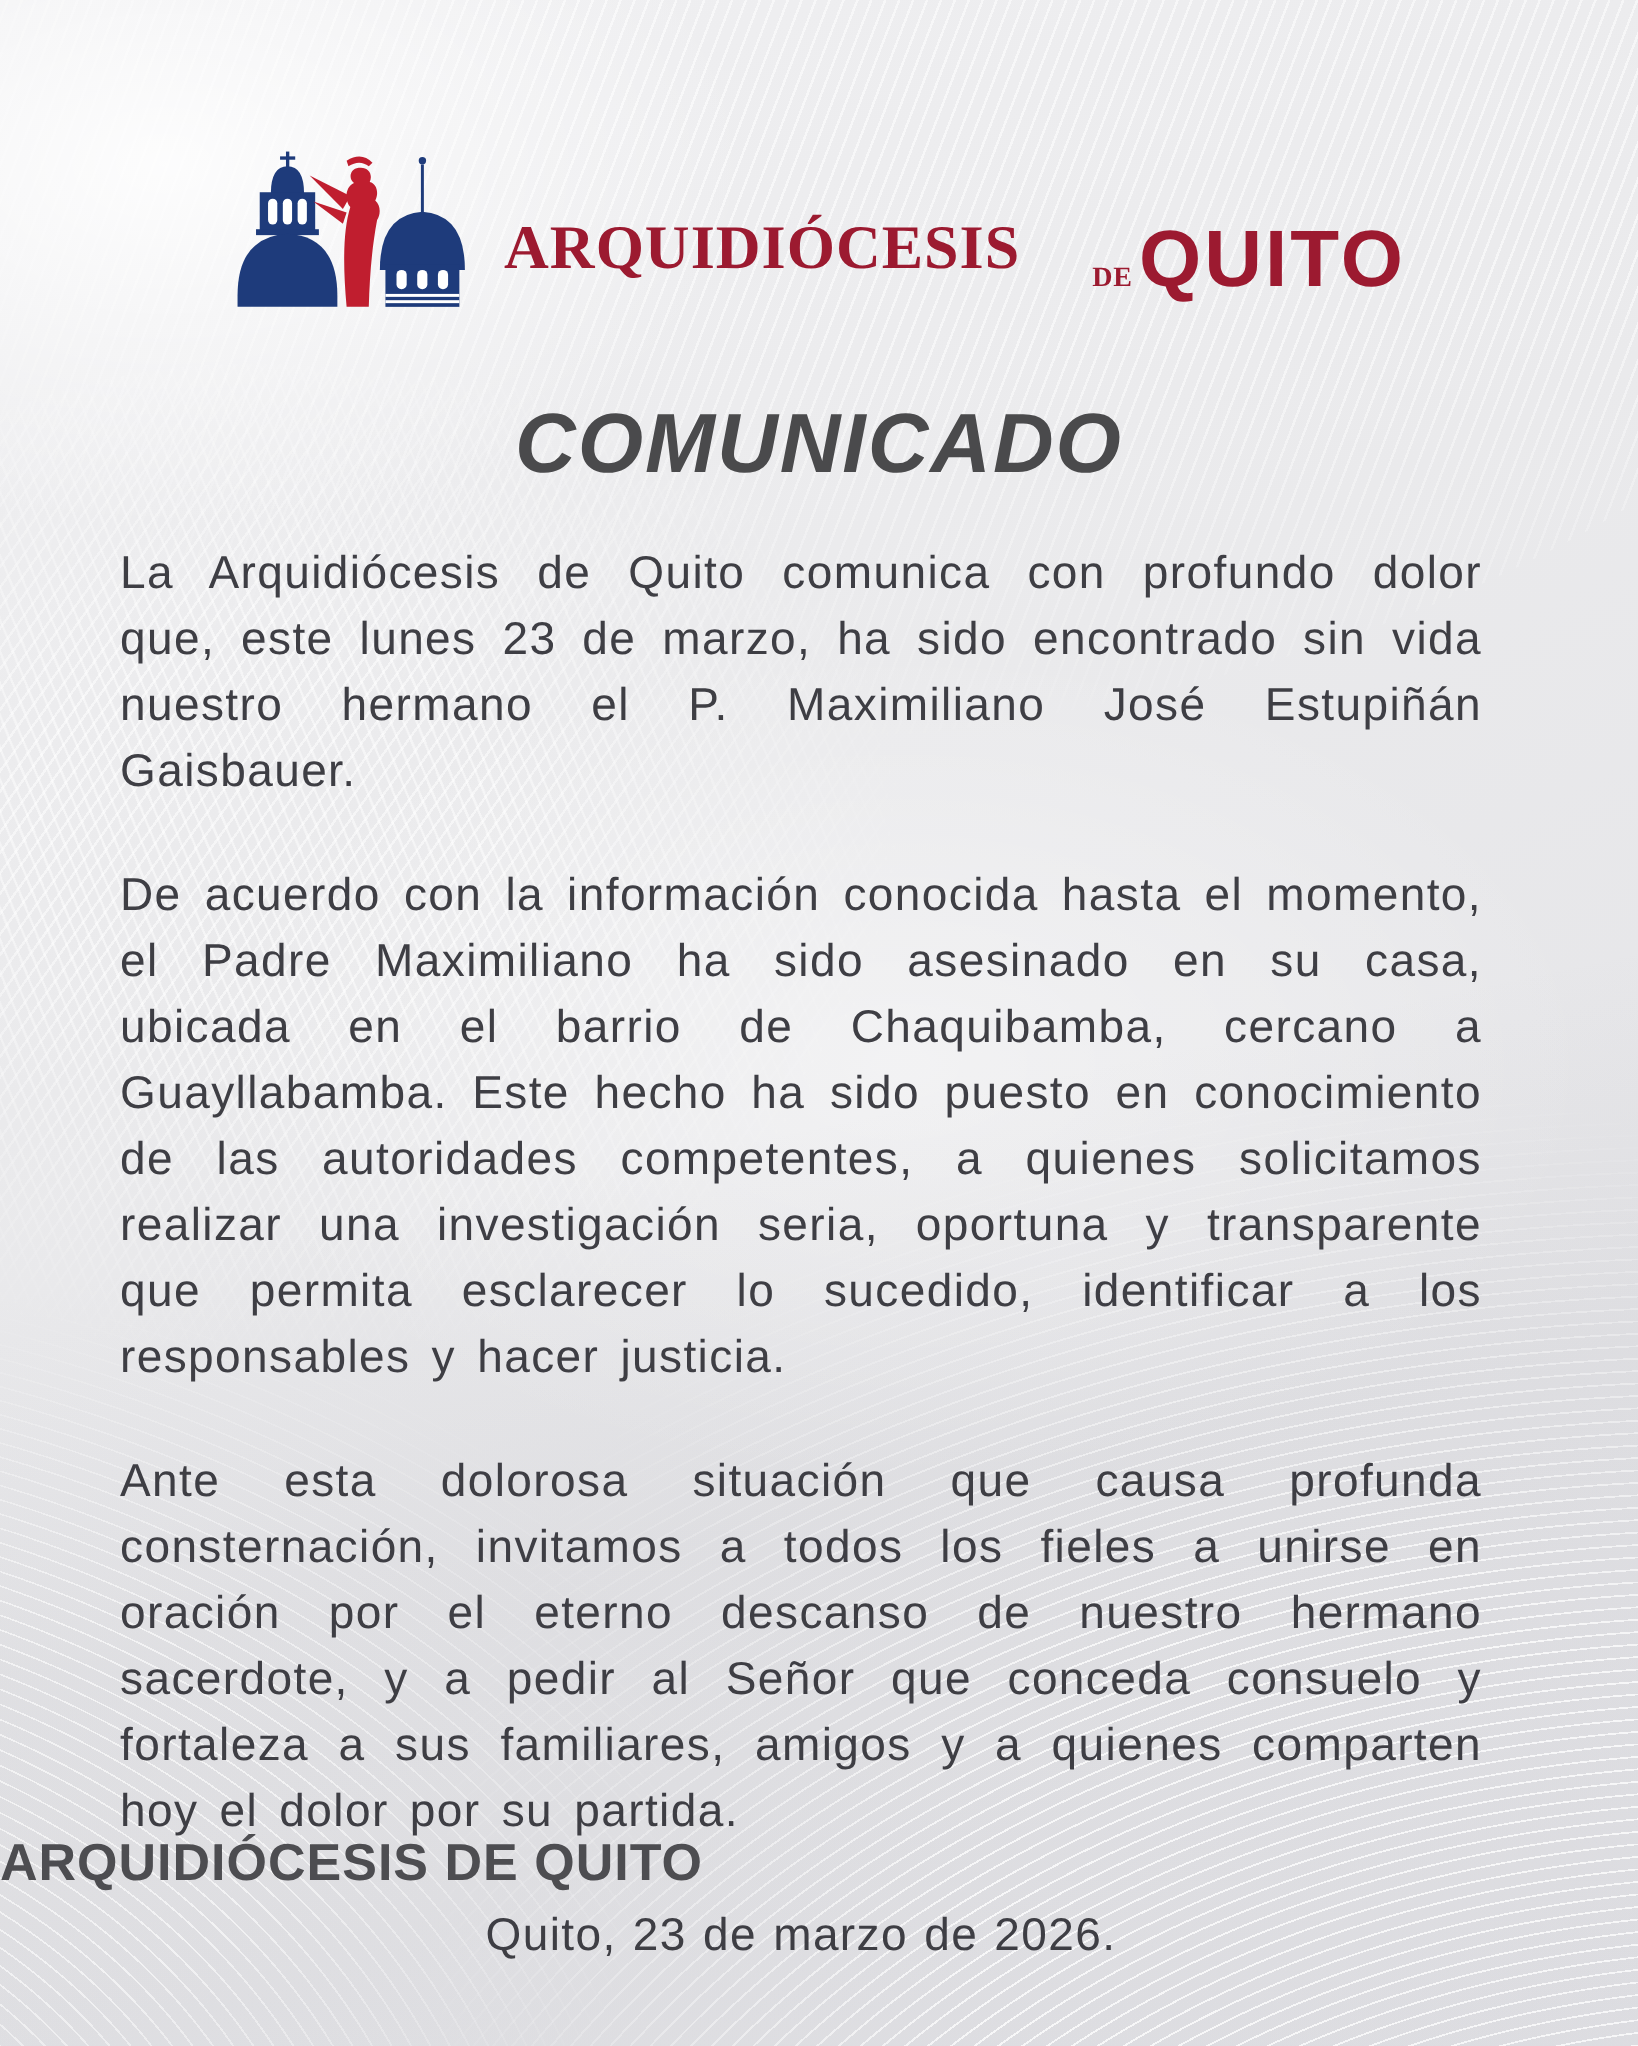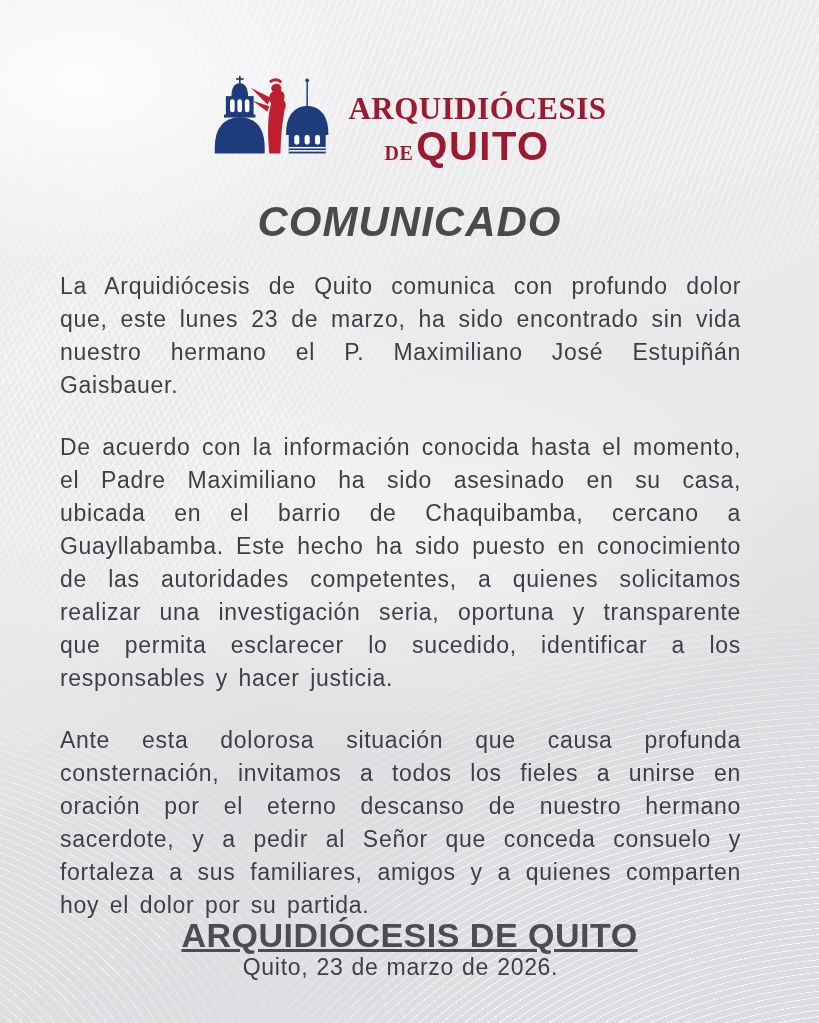--- a/index.html
+++ b/index.html
@@ -63,32 +63,32 @@
   }
 
   
   .logo {
     position: absolute;
     top: 74px; left: 0; width: 100%;
     display: flex; align-items: center; justify-content: center;
     gap: 14px;
   }
   .logo-mark { width: 122px; height: 96px; flex: 0 0 auto; }
-  .logo-text { display: flex; flex-direction: column; padding-top: 14px; }
+  .logo-text { display: flex; flex-direction: row; padding-top: 14px; }
   .logo-line1 {
     font-family: "Liberation Serif", serif;
     font-size: 31px; font-weight: 600;
     letter-spacing: 0.5px;
     color: #9c1a30;
     line-height: 1;
   }
   .logo-line2 { display: flex; align-items: baseline; margin-top: 2px; margin-left: 16px; }
   .logo-de {
     font-family: "Liberation Serif", serif;
-    font-size: 20px; font-weight: 600;
+    font-size: 14px; font-weight: 600;
     letter-spacing: 0.5px; color: #9c1a30; margin-right: 3px; margin-left: 20px;
   }
   .logo-quito {
     font-family: Liberation Sans, sans-serif;
     font-size: 40px; font-weight: 600;
     letter-spacing: 1.5px; color: #9c1a30; line-height: 1;
   }
 
   
   .doc-title {
@@ -119,26 +119,25 @@
   .doc-body p.dateline {
     text-align: center;
     margin-bottom: 0;
     word-spacing: 1px;
   }
 
   
   .doc-footer {
     position: absolute;
     top: 916px; left: 0; width: 100%;
-    text-align: center;
-    font-size: 34px;
+    text-align: left;
+    font-size: 26px;
     font-weight: 700;
     letter-spacing: 0.5px;
     color: #4d4d51;
-    text-decoration: underline;
   }
 </style>
 </head>
 <body>
 
 <div class="page">
 
   <div class="bg-layer bg-sheen"></div>
   <div class="bg-layer bg-mesh-top"></div>
   <div class="bg-layer bg-mesh-cross"></div>

